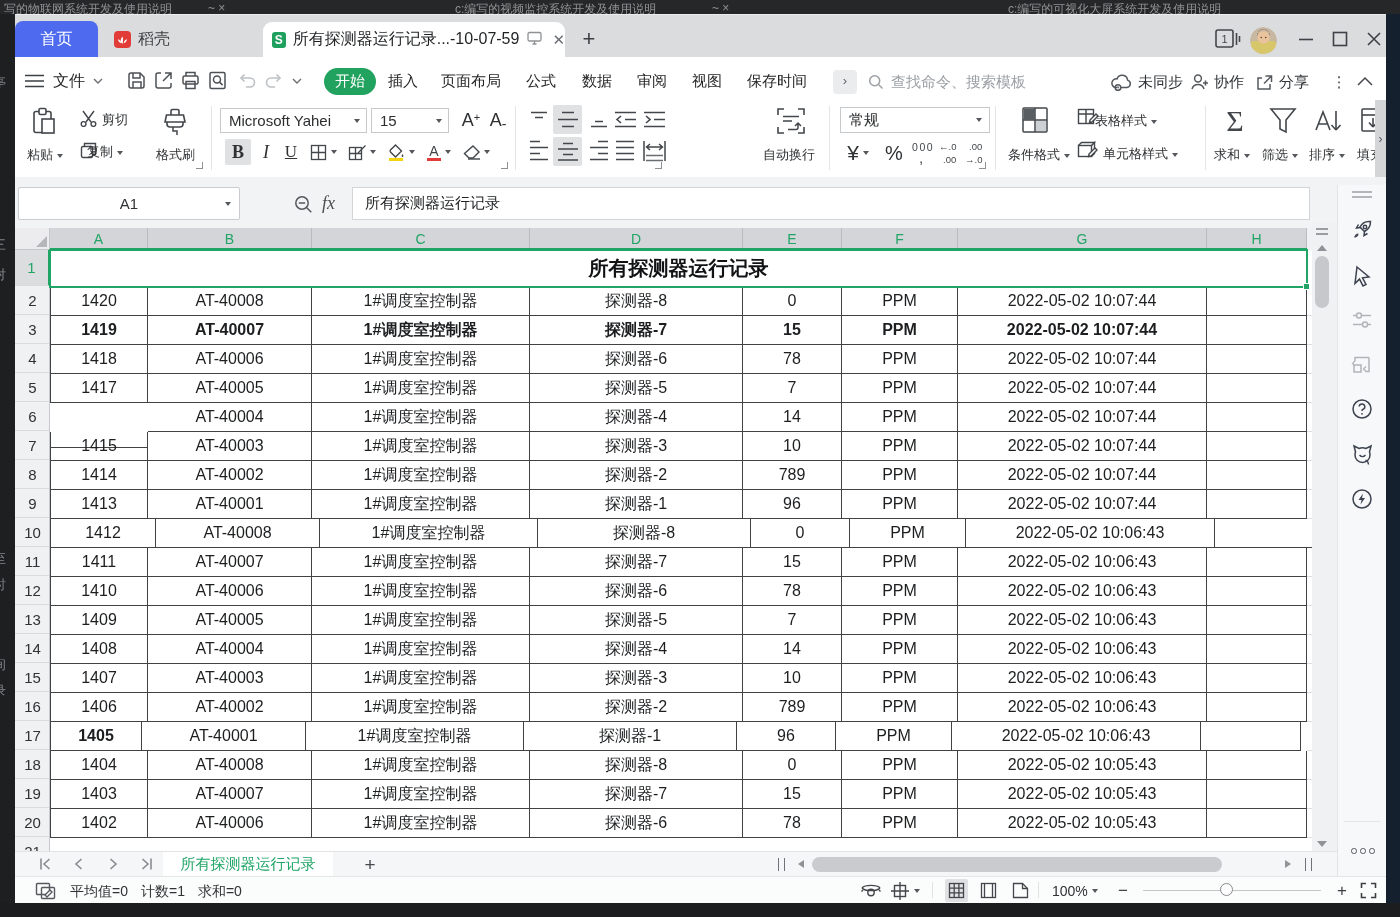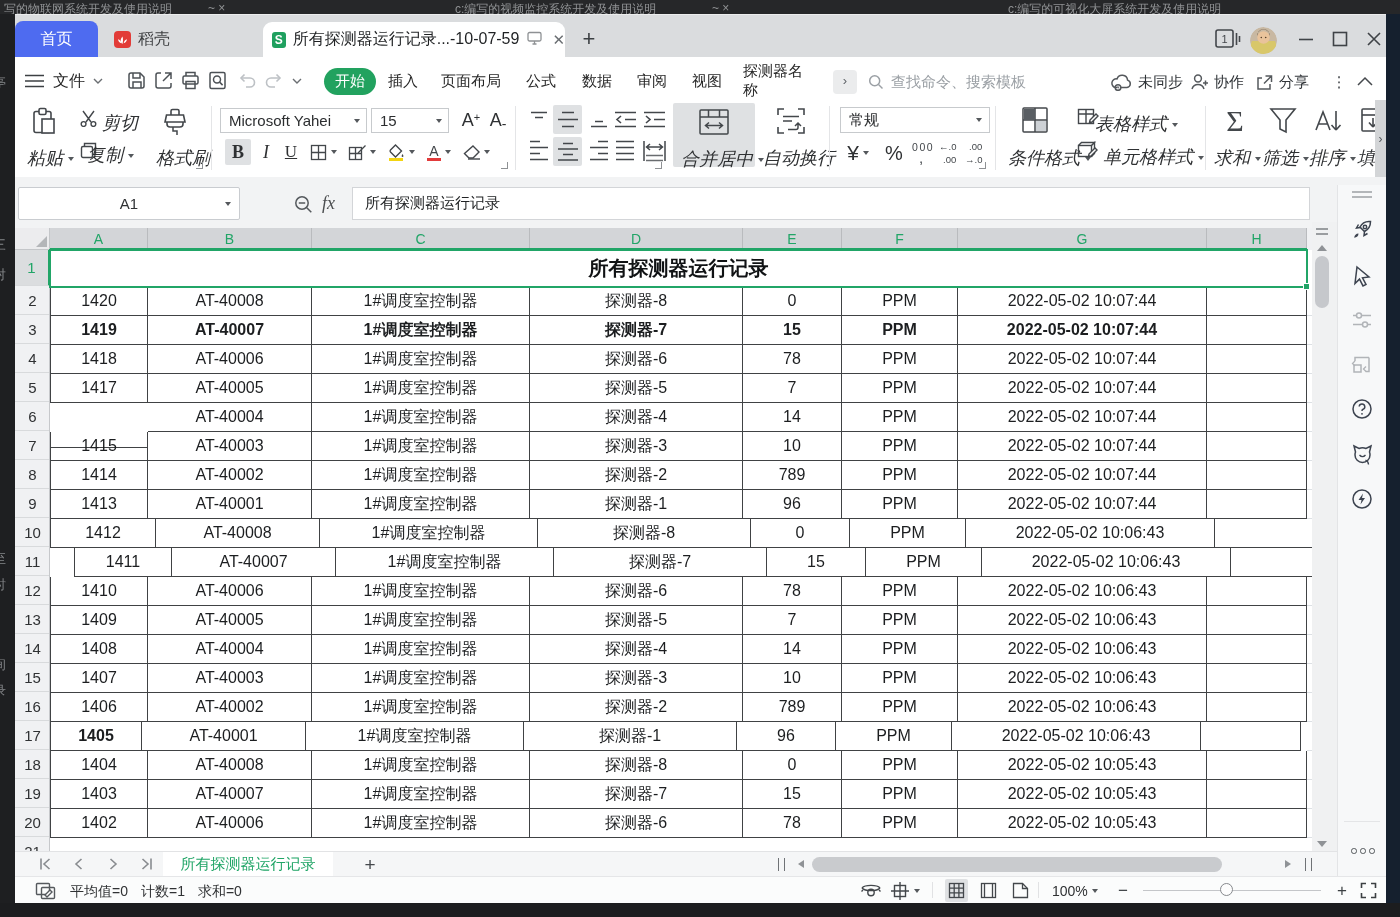--- a/index.html
+++ b/index.html
@@ -47,21 +47,21 @@
   .ribbon-right { top:70px; height:24px; display:flex; align-items:center; font-size:15px; color:#303438; }
   .ribbon-right svg { margin-right:5px; }
   #sync-item { left:1110px; } #collab-item { left:1190px; } #share-item { left:1256px; }
   #kebab { left:1330px; top:70px; width:18px; height:24px; color:#45494d; text-align:center; font-size:15px; line-height:24px; letter-spacing:0; }
   #collapse { left:1354px; top:70px; width:22px; height:24px; color:#45494d; }
 
   
   #toolbar { left:15px; top:100px; width:1360px; height:77px; background:#fff; overflow:hidden; }
   #toolbar-more { left:1375px; top:100px; width:11px; height:77px; background:#d3d5d7; color:#54585c; font-size:12px; display:flex; align-items:center; justify-content:center; }
   .vsep { position:absolute; top:6px; height:64px; width:1px; background:#e4e5e7; }
-  .tlabel { position:absolute; font-size:18px; color:#2f3133; white-space:nowrap;font-style:italic; }
+  .tlabel { position:absolute; font-size:13px; color:#2f3133; white-space:nowrap; }
   .ticon { position:absolute; }
   .active-chip { background:#dfe1e3; border-radius:2px; }
   .caret-s { display:inline-block; width:0; height:0; border-left:3.5px solid transparent; border-right:3.5px solid transparent; border-top:4px solid #54585c; vertical-align:middle; }
   .corner-mark { position:absolute; width:7px; height:7px; border-right:1px solid #8e9194; border-bottom:1px solid #8e9194; }
   .fontbox { position:absolute; border:1px solid #c7cacd; background:#fff; display:flex; align-items:center; font-size:15px; color:#2b2d2f; }
   .fmtbtn { position:absolute; display:flex; align-items:center; justify-content:center; color:#2f3133; }
   .bld { font-family:"Liberation Serif", serif; font-weight:bold; font-size:18px; }
   .itl { font-family:"Liberation Serif", serif; font-style:italic; font-size:18px; }
   .und { font-family:"Liberation Serif", serif; font-size:17px; text-decoration:underline; }
 
@@ -266,21 +266,21 @@
 <div class="abs rtab" style="left:579px;width:36px">
     <span>数据</span>
   </div>
 <div class="abs rtab" style="left:634px;width:36px">
     <span>审阅</span>
   </div>
 <div class="abs rtab" style="left:689px;width:36px">
     <span>视图</span>
   </div>
 <div class="abs rtab" style="left:743px;width:68px">
-    <span>探测器名称</span>
+    <span>保存时间</span>
   </div>
 <div class="abs" id="ribbon-more"><span>›</span></div>
 
 <div class="abs" id="ribbon-search">
   <svg width="16" height="16" viewBox="0 0 16 16" fill="none" stroke="#9ba0a5" stroke-width="1.5">
       <circle cx="6.7" cy="6.7" r="5"></circle>
       <path d="M10.5 10.5 l4 4"></path>
     </svg>
   <span>查找命令、搜索模板</span>
 </div>
@@ -435,28 +435,20 @@
   <svg class="ticon" style="left:598px;top:40px" width="24" height="24" viewBox="0 0 24 24" stroke="#43474b" stroke-width="1.6">
       <path d="M3 1.5 h18 M3 7.5 h18 M3 13.5 h18 M3 19.5 h18"></path>
     </svg>
   <svg class="ticon" style="left:627px;top:40px" width="25" height="24" viewBox="0 0 25 24" stroke="#43474b" stroke-width="1.5" fill="none">
       <path d="M2 1 v20 M23 1 v20"></path>
       <path d="M5 7 h15 M8 4 l-3.5 3 L8 10 M17 4 l3.5 3 L17 10"></path>
       <path d="M4 15.5 h17 M4 20.5 h17" opacity=".8"></path>
     </svg>
   <div class="corner-mark" style="left:640px;top:62px"></div>
 
-  <div class="ticon active-chip" style="left:658px;top:3px;width:82px;height:64px">
-    <svg style="position:absolute;left:25px;top:5px" width="32" height="28" viewBox="0 0 32 28" fill="none" stroke="#43474b" stroke-width="1.5">
-        <rect x="2" y="2" width="28" height="24" rx="1"></rect>
-        <path d="M10.5 2 v7 M21.5 2 v7 M2 9 h28"></path>
-        <path d="M8 17.5 h16 M11 14.5 l-3.5 3 l3.5 3 M21 14.5 l3.5 3 l-3.5 3"></path>
-      </svg>
-    <div class="tlabel" style="left:8px;top:44px"><span>合并居中</span> <span class="caret-s"></span></div>
-  </div>
   <svg class="ticon" style="left:761px;top:7px" width="30" height="28" viewBox="0 0 30 28" fill="none" stroke="#43474b" stroke-width="1.6">
       <path d="M8 2 h-6 v6 M22 2 h6 v6 M8 26 h-6 v-6 M22 26 h6 v-6"></path>
       <path d="M7 9.5 h16 M7 14 h9 M19 19 l3 -3 l3 3 M22 16.5 v4 a2 2 0 0 1 -2 2 h-8" stroke-width="1.5"></path>
     </svg>
   <div class="tlabel" style="left:748px;top:46px"><span>自动换行</span></div>
   <div class="vsep" style="left:814px"></div>
 
   <div class="fontbox" style="left:825px;top:7px;width:150px;height:26px">
     <span style="margin-left:8px">常规</span>
       <span class="caret-s" style="position:absolute;right:7px"></span>
@@ -688,21 +680,21 @@
       <div class="trow" style="height: 29px;">
         <div class="tcell" style="width: 106px; line-height: 28px;">1412</div>
         <div class="tcell" style="width: 164px; line-height: 28px;">AT-40008</div>
         <div class="tcell" style="width: 218px; line-height: 28px;">1#调度室控制器</div>
         <div class="tcell" style="width: 213px; line-height: 28px;">探测器-8</div>
         <div class="tcell" style="width: 99px; line-height: 28px;">0</div>
         <div class="tcell" style="width: 116px; line-height: 28px;">PPM</div>
         <div class="tcell" style="width: 249px; line-height: 28px;">2022-05-02 10:06:43</div>
         <div class="tcell" style="width: 100px; line-height: 28px;"></div>
       </div>
-      <div class="trow" style="height: 29px; padding-left: 24px;">
+      <div class="trow" style="height: 29px;">
         <div class="tcell" style="width: 98px; line-height: 28px;">1411</div>
         <div class="tcell" style="width: 164px; line-height: 28px;">AT-40007</div>
         <div class="tcell" style="width: 218px; line-height: 28px;">1#调度室控制器</div>
         <div class="tcell" style="width: 213px; line-height: 28px;">探测器-7</div>
         <div class="tcell" style="width: 99px; line-height: 28px;">15</div>
         <div class="tcell" style="width: 116px; line-height: 28px;">PPM</div>
         <div class="tcell" style="width: 249px; line-height: 28px;">2022-05-02 10:06:43</div>
         <div class="tcell" style="width: 100px; line-height: 28px;"></div>
       </div>
       <div class="trow" style="height: 29px;">

